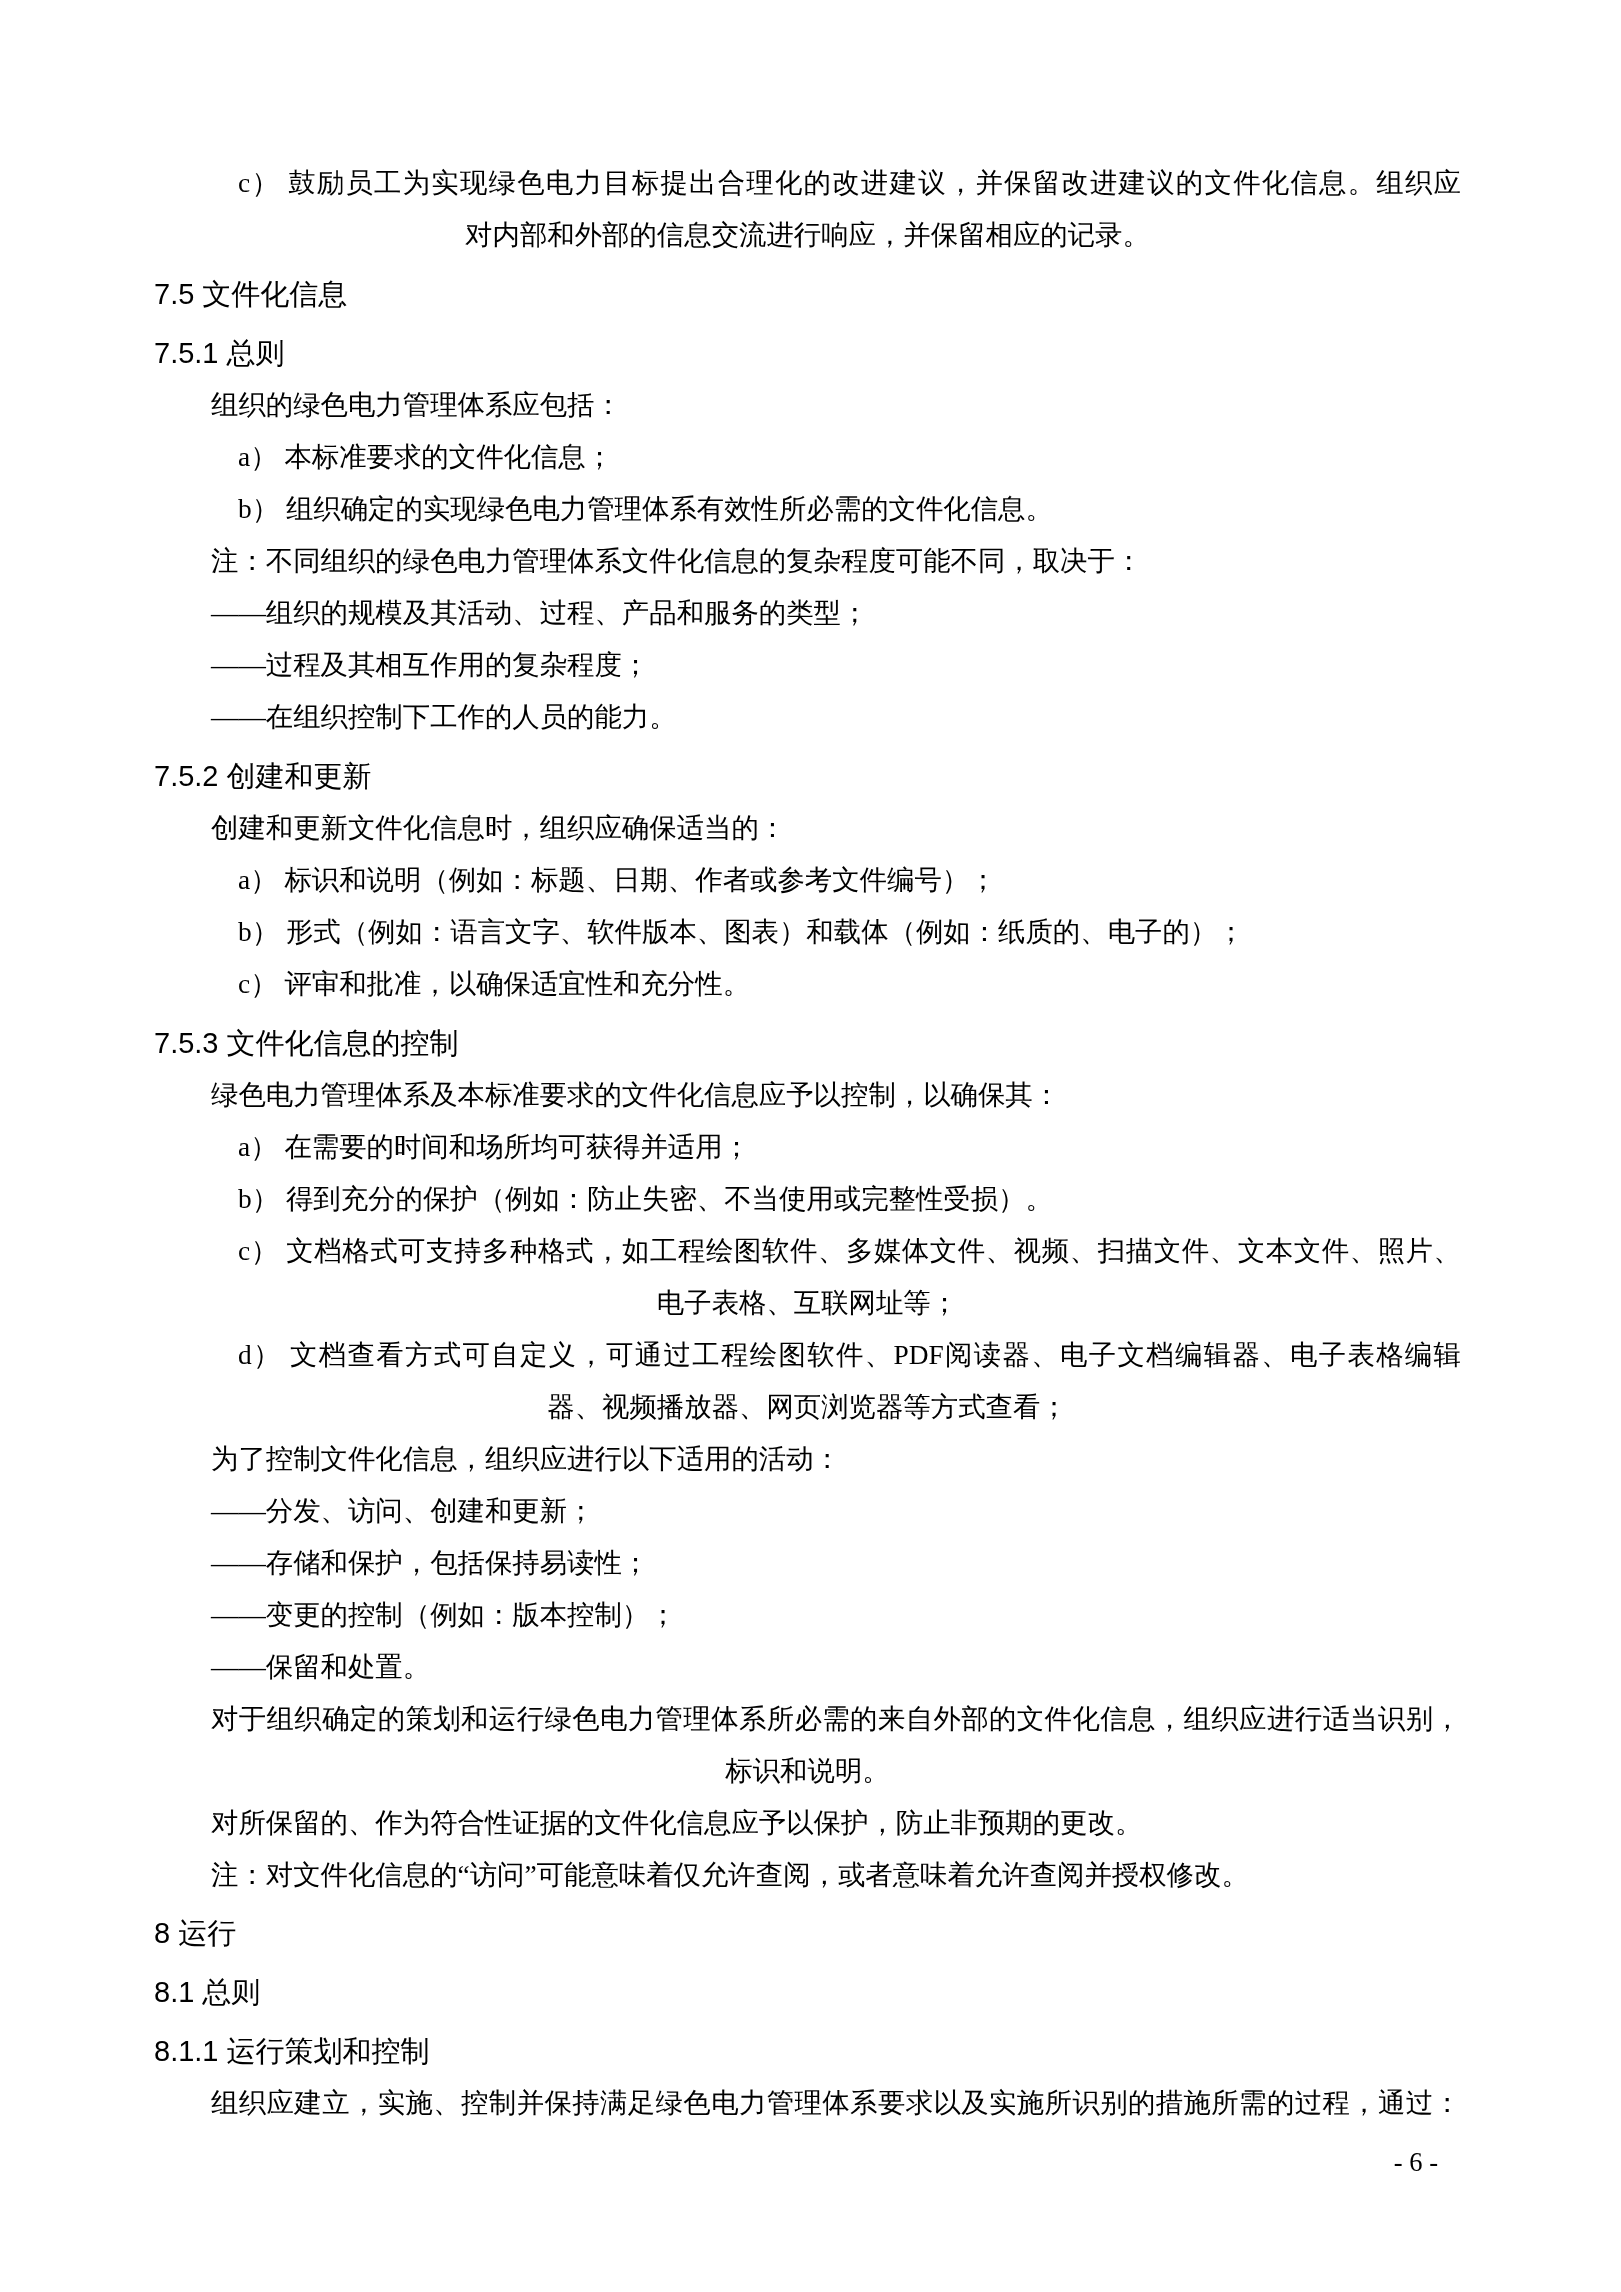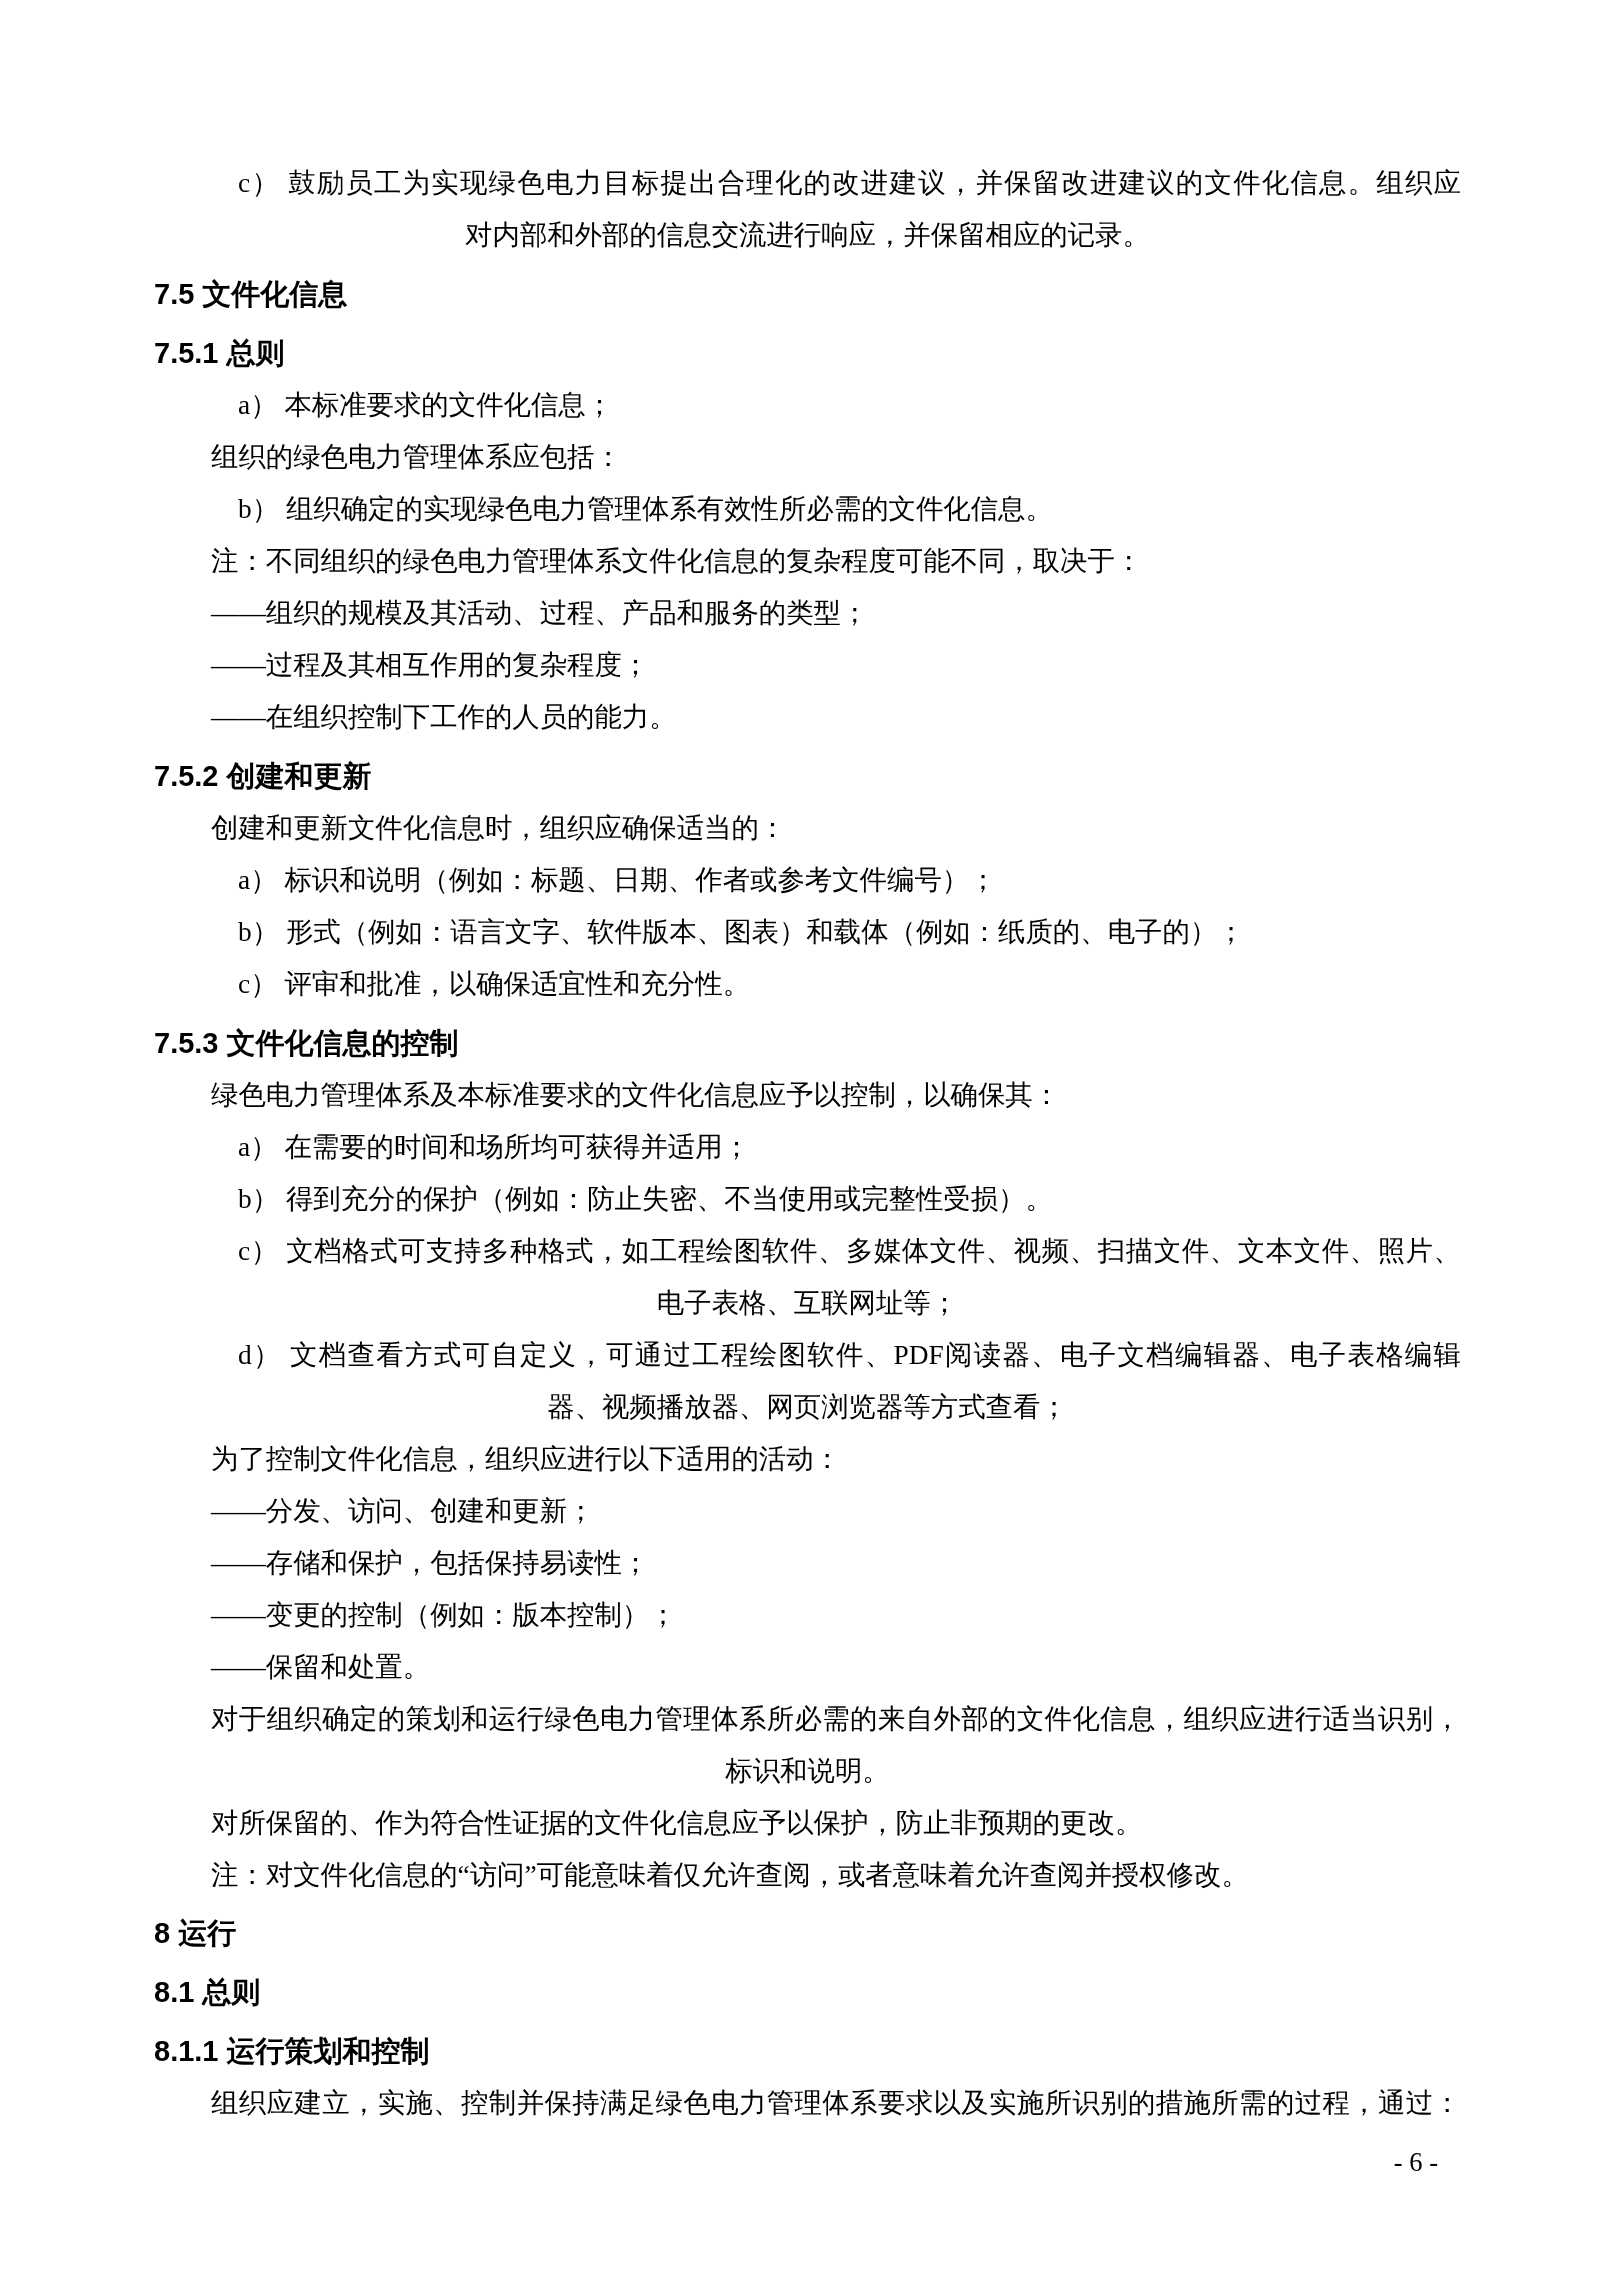--- a/index.html
+++ b/index.html
@@ -23,21 +23,21 @@
   }
   .line {
     font-family: "Liberation Serif", "DejaVu Serif", serif;
     font-size: 27.4px;
     line-height: 52px;
     white-space: nowrap;
     color: #000000;
   }
   .heading {
     font-family: "Liberation Sans", "DejaVu Sans", sans-serif;
-    font-weight: bold;
+    font-weight: normal;
     font-size: 29px;
     line-height: 52px;
     margin-top: 6.9px;
     white-space: nowrap;
     color: #000000;
   }
   .indent0 { padding-left: 0; text-align: center; }
   .indent2 { padding-left: 57px; }
   .indent3 { padding-left: 84px; }
   .full {
@@ -56,22 +56,22 @@
 </style>
 </head>
 <body>
 
 <div class="page">
   <div class="content" id="doc-content">
       <div class="line indent3 full">c） 鼓励员工为实现绿色电力目标提出合理化的改进建议，并保留改进建议的文件化信息。组织应</div>
       <div class="line indent0">对内部和外部的信息交流进行响应，并保留相应的记录。</div>
       <div class="heading">7.5 文件化信息</div>
       <div class="heading">7.5.1 总则</div>
+      <div class="line indent2">组织的绿色电力管理体系应包括：</div>
       <div class="line indent3">a） 本标准要求的文件化信息；</div>
-      <div class="line indent2">组织的绿色电力管理体系应包括：</div>
       <div class="line indent3">b） 组织确定的实现绿色电力管理体系有效性所必需的文件化信息。</div>
       <div class="line indent2">注：不同组织的绿色电力管理体系文件化信息的复杂程度可能不同，取决于：</div>
       <div class="line indent2">——组织的规模及其活动、过程、产品和服务的类型；</div>
       <div class="line indent2">——过程及其相互作用的复杂程度；</div>
       <div class="line indent2">——在组织控制下工作的人员的能力。</div>
       <div class="heading">7.5.2 创建和更新</div>
       <div class="line indent2">创建和更新文件化信息时，组织应确保适当的：</div>
       <div class="line indent3">a） 标识和说明（例如：标题、日期、作者或参考文件编号）；</div>
       <div class="line indent3">b） 形式（例如：语言文字、软件版本、图表）和载体（例如：纸质的、电子的）；</div>
       <div class="line indent3">c） 评审和批准，以确保适宜性和充分性。</div>

